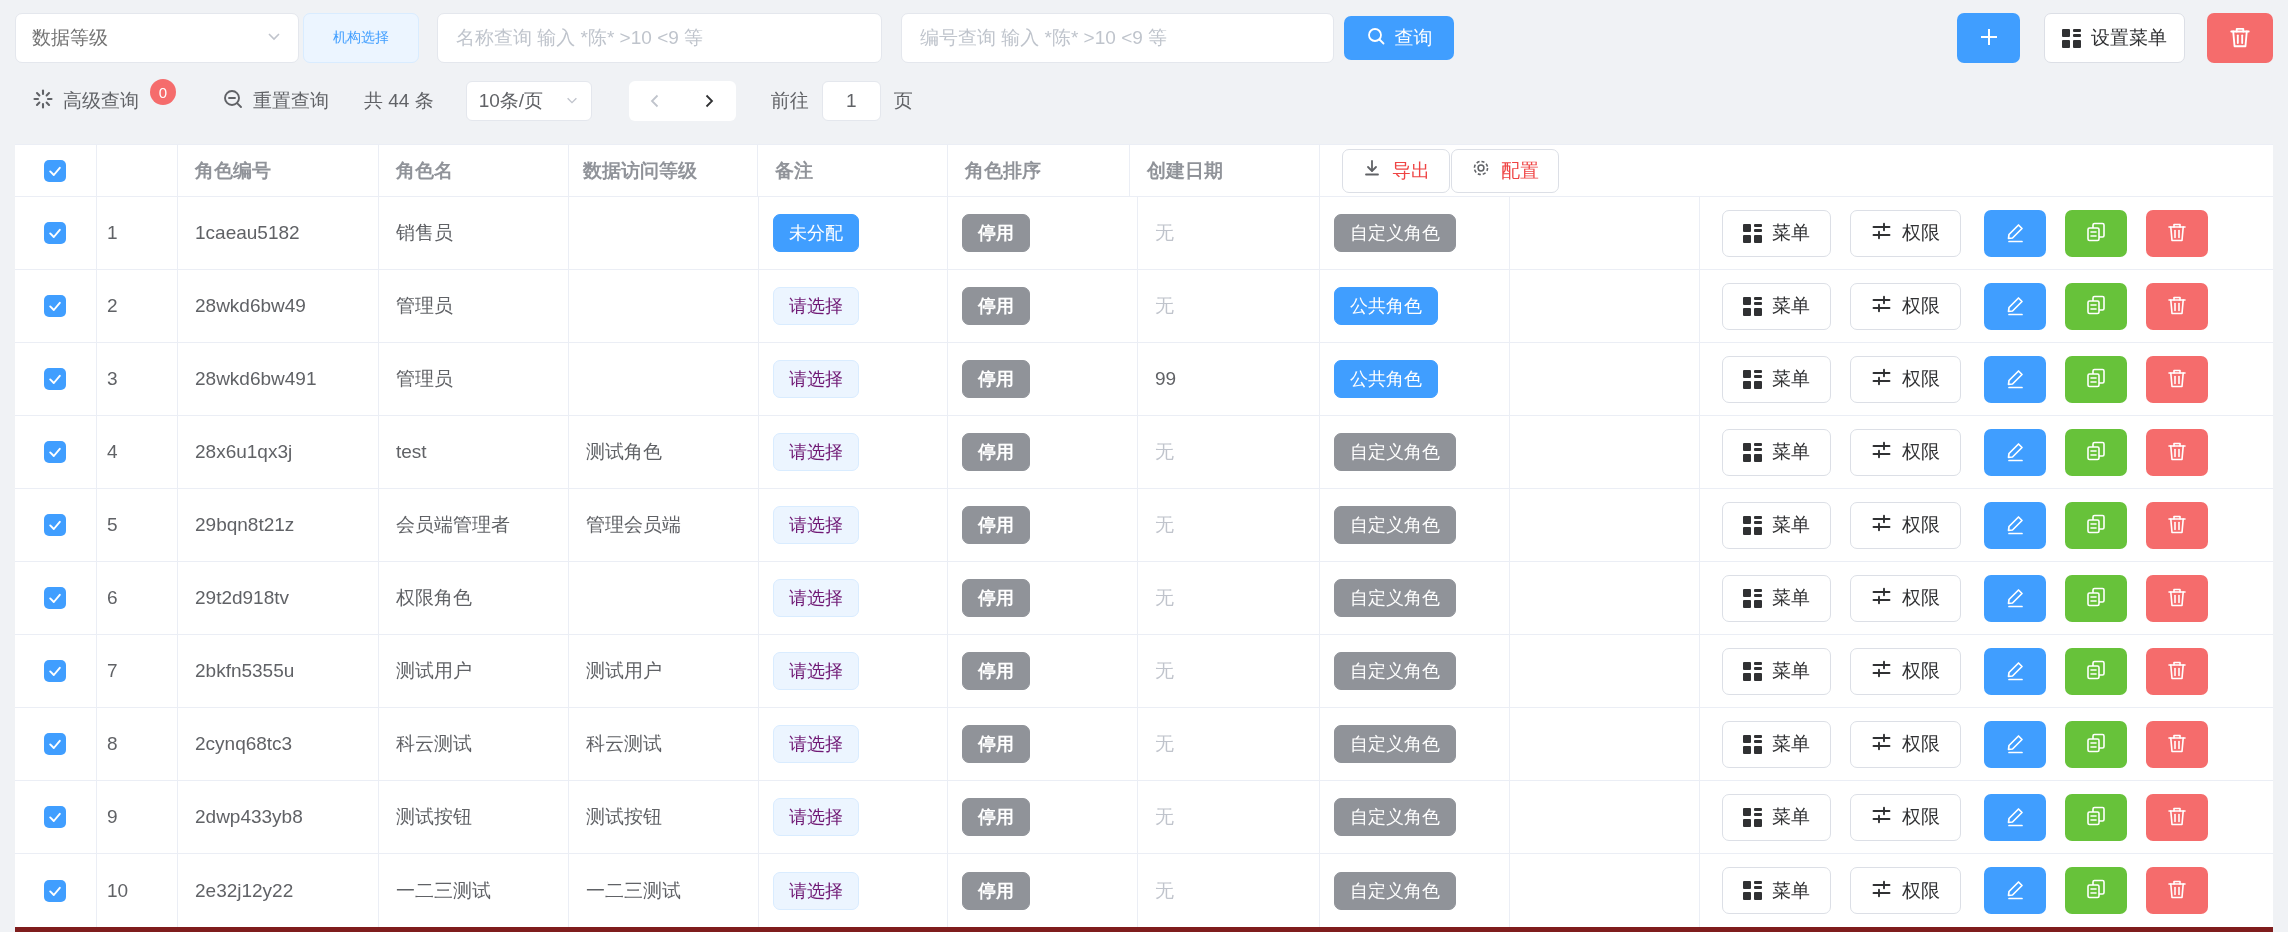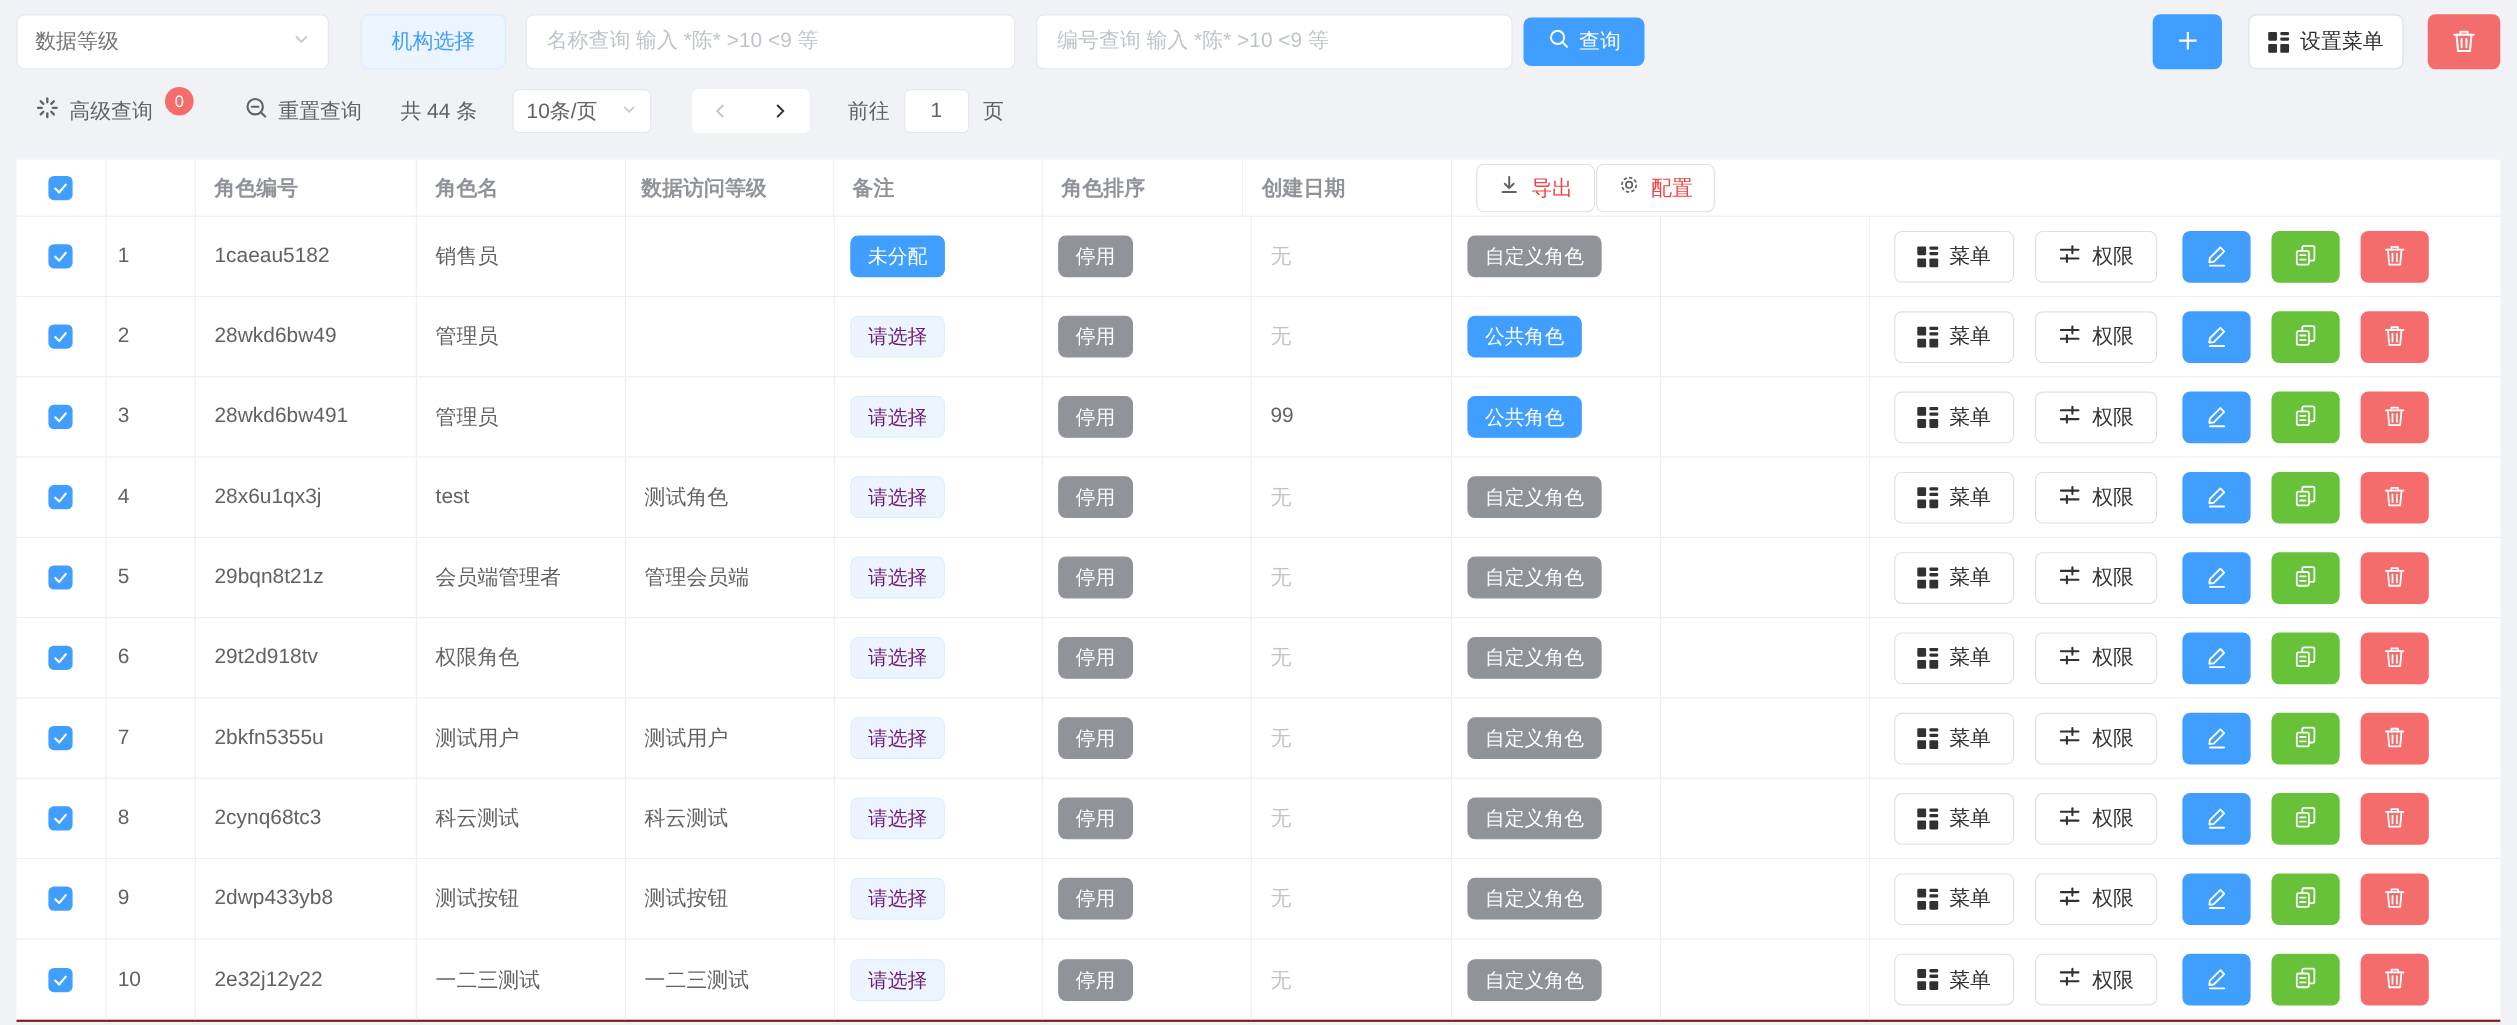--- a/index.html
+++ b/index.html
@@ -15,23 +15,23 @@
   
   .toolbar1 { display:flex; align-items:center; height:50px; }
   .sel {
     background:#fff; border:1px solid #E4E7ED; border-radius:7px;
     height:50px; display:flex; align-items:center; justify-content:space-between;
     padding:0 16px; cursor:pointer;
   }
   .sel .ph { color:#737373; }
   .sel-data-level { width:284px; }
   .btn-org {
-    margin-left:29px; height:50px; width:132px; border-radius:7px;
+    margin-left:4px; height:50px; width:116px; border-radius:7px;
     background:#ECF5FF; border:1px solid #D9ECFF; color:#409EFF;
-    display:flex; align-items:center; justify-content:center; font-size:19px; cursor:pointer;
+    display:flex; align-items:center; justify-content:center; font-size:14px; cursor:pointer;
   }
   .tinput {
     height:50px; background:#fff; border:1px solid #E4E7ED; border-radius:7px;
     padding:0 18px; font-size:19px; color:#606266; outline:none;
     font-family:inherit;
   }
   .tinput::placeholder { color:#BFC4CC; }
   .in-name { width:445px; margin-left:18px; }
   .in-code { width:433px; margin-left:19px; }
   .btn-search {
@@ -72,38 +72,38 @@
   .pager .pg { flex:1; height:100%; display:flex; align-items:center; justify-content:center; cursor:pointer; font-size:22px; }
   .pg-prev { color:#C0C4CC; }
   .pg-next { color:#303133; }
   .goto { display:flex; align-items:center; margin-left:35px; gap:13px; }
   .goto-input {
     width:59px; height:40px; text-align:center; border:1px solid #E4E7ED; border-radius:6px;
     font-size:19px; color:#606266; outline:none; background:#fff; font-family:inherit;
   }
 
   
-  .table { margin-top:23px; background:#fff; border-top:1px solid #EBEEF5; border-bottom:2px solid #7f1d1d; }
+  .table { margin-top:23px; background:#fff; border-top:1px solid #EBEEF5; border-bottom:5px solid #7f1d1d; }
   .trow { display:flex; align-items:stretch; border-bottom:1px solid #EBEEF5; }
   .trow:last-child { border-bottom:none; }
   .thead { height:52px; }
   .tbody-row { height:73px; }
   .cell {
     display:flex; align-items:center; padding-left:17px;
     border-right:1px solid #EBEEF5; overflow:hidden; white-space:nowrap;
   }
   .cell:last-child { border-right:none; }
   .thead .cell { color:#909399; font-weight:600; }
   .c-check { width:82px; padding-left:29px; }
   .c-idx { width:81px; padding-left:10px; }
   .c-code { width:201px; }
   .c-name { width:190px; }
   .c-remark { width:190px; }
   .c-access { width:189px; padding-left:14px; }
-  .c-enabled { width:190px; padding-left:14px; }
+  .c-enabled { width:190px; padding-left:14px;font-weight:bold; }
   .c-sort { width:182px; }
   .c-type { width:190px; padding-left:14px; }
   .c-created { width:190px; }
   .c-actions { flex:1; padding-left:22px; gap:19px; }
 
   .checkbox {
     width:22px; height:22px; border-radius:5px; background:#409EFF;
     display:flex; align-items:center; justify-content:center; cursor:pointer; flex:none;
   }
 

